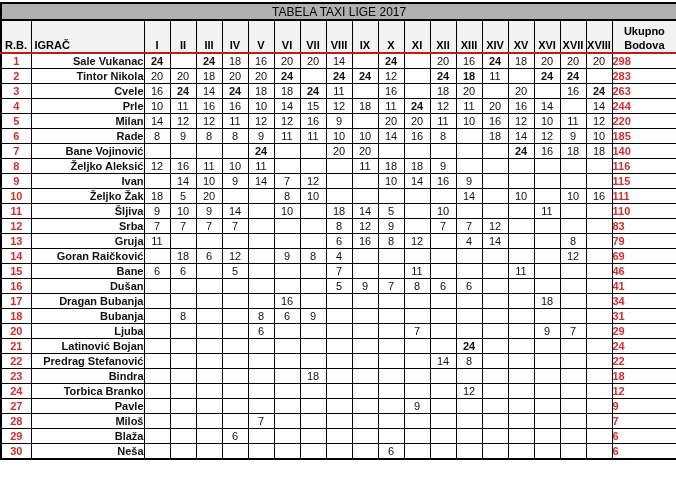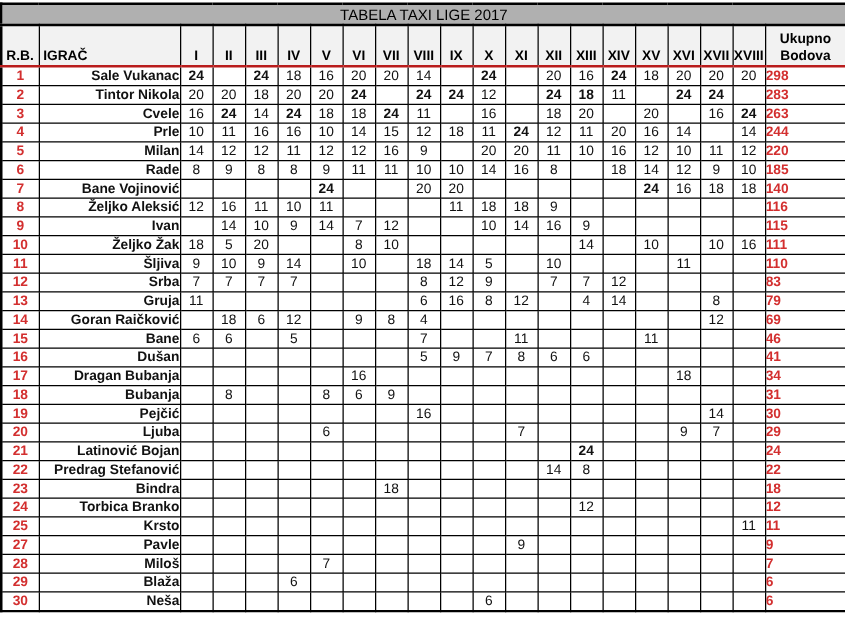--- a/index.html
+++ b/index.html
@@ -530,43 +530,20 @@
         <td class="score"></td>
         <td class="score"></td>
         <td class="score"></td>
         <td class="score"></td>
         <td class="score"></td>
         <td class="score"></td>
         <td class="score"></td>
         <td class="total">31</td>
       </tr>
       <tr>
-        <td class="rank">19</td>
-        <td class="name">Pejčić</td>
-        <td class="score"></td>
-        <td class="score"></td>
-        <td class="score"></td>
-        <td class="score"></td>
-        <td class="score"></td>
-        <td class="score"></td>
-        <td class="score"></td>
-        <td class="score">16</td>
-        <td class="score"></td>
-        <td class="score"></td>
-        <td class="score"></td>
-        <td class="score"></td>
-        <td class="score"></td>
-        <td class="score"></td>
-        <td class="score"></td>
-        <td class="score"></td>
-        <td class="score">14</td>
-        <td class="score"></td>
-        <td class="total">30</td>
-      </tr>
-      <tr>
         <td class="rank">20</td>
         <td class="name">Ljuba</td>
         <td class="score"></td>
         <td class="score"></td>
         <td class="score"></td>
         <td class="score"></td>
         <td class="score">6</td>
         <td class="score"></td>
         <td class="score"></td>
         <td class="score"></td>
@@ -666,43 +643,20 @@
         <td class="score"></td>
         <td class="score"></td>
         <td class="score"></td>
         <td class="score">12</td>
         <td class="score"></td>
         <td class="score"></td>
         <td class="score"></td>
         <td class="score"></td>
         <td class="score"></td>
         <td class="total">12</td>
-      </tr>
-      <tr>
-        <td class="rank">25</td>
-        <td class="name">Krsto</td>
-        <td class="score"></td>
-        <td class="score"></td>
-        <td class="score"></td>
-        <td class="score"></td>
-        <td class="score"></td>
-        <td class="score"></td>
-        <td class="score"></td>
-        <td class="score"></td>
-        <td class="score"></td>
-        <td class="score"></td>
-        <td class="score"></td>
-        <td class="score"></td>
-        <td class="score"></td>
-        <td class="score"></td>
-        <td class="score"></td>
-        <td class="score"></td>
-        <td class="score"></td>
-        <td class="score">11</td>
-        <td class="total">11</td>
       </tr>
       <tr>
         <td class="rank">27</td>
         <td class="name">Pavle</td>
         <td class="score"></td>
         <td class="score"></td>
         <td class="score"></td>
         <td class="score"></td>
         <td class="score"></td>
         <td class="score"></td>

